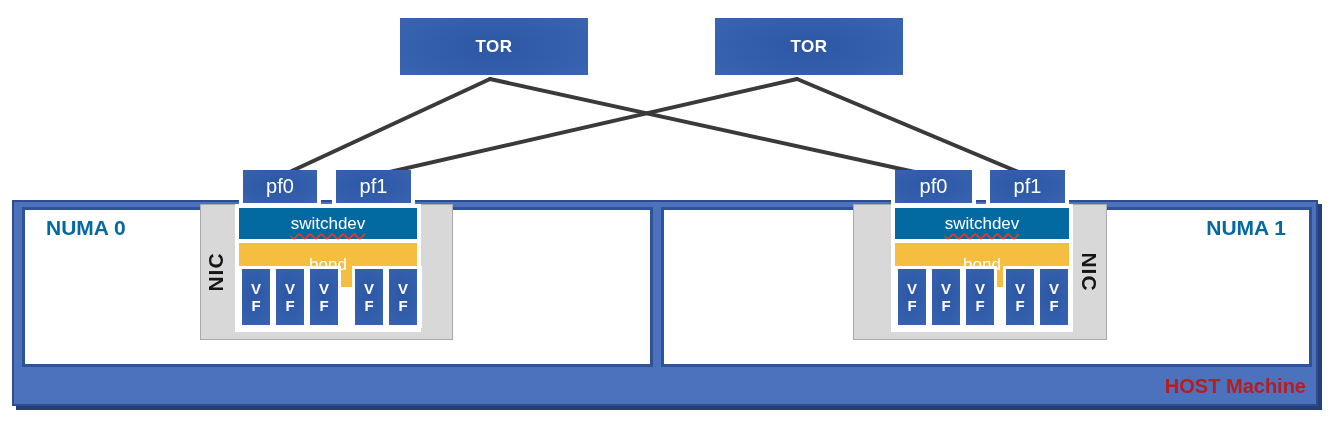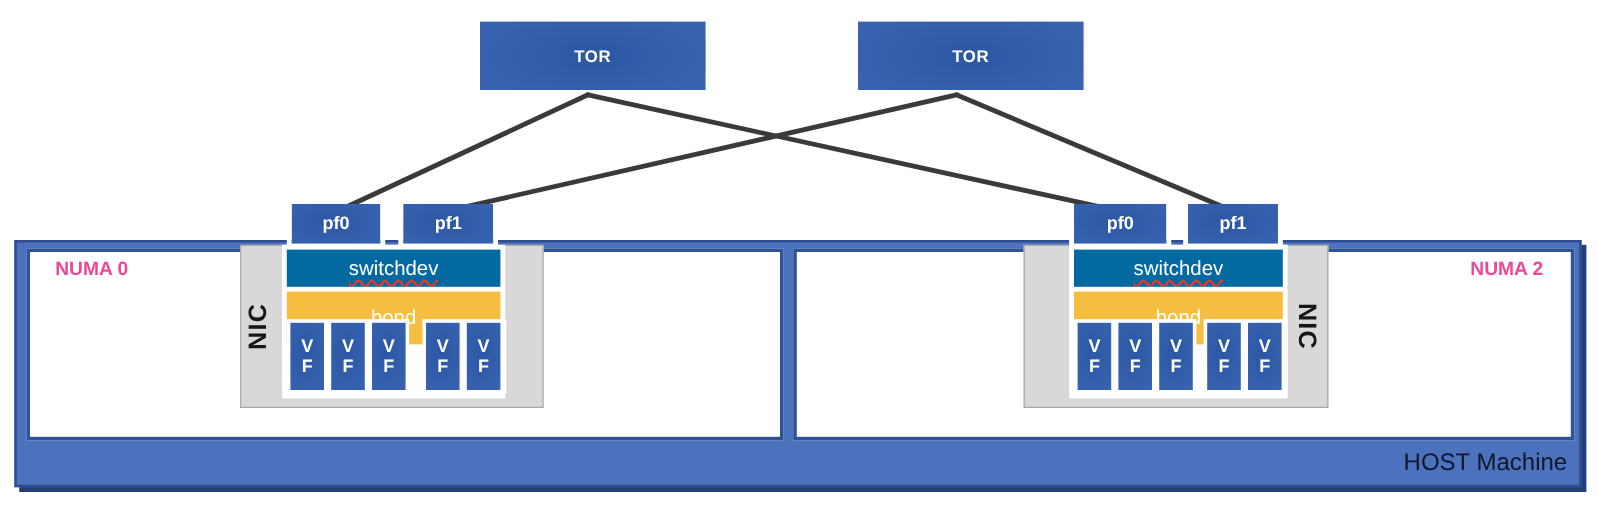--- a/index.html
+++ b/index.html
@@ -5,37 +5,37 @@
   html,body{margin:0;padding:0;background:#fff;}
   body{font-family:"Liberation Sans","DejaVu Sans",sans-serif;}
   .canvas{position:relative;width:1332px;height:428px;background:#fff;overflow:hidden;}
 
   
   .links{position:absolute;left:0;top:0;width:1332px;height:428px;z-index:3;}
 
   
   .tor{position:absolute;width:188px;height:57px;z-index:4;
        background:radial-gradient(ellipse 130% 170% at 50% 50%,#2C57A4 0%,#3A66B3 55%,#4C7ACA 100%);
-       color:#fff;font-size:14px;font-weight:bold;
+       color:#fff;font-size:17px;font-weight:bold;
        display:flex;align-items:center;justify-content:center;letter-spacing:.5px;}
   .tor0{left:400px;top:18px;}
   .tor1{left:715px;top:18px;}
 
   
   .host{position:absolute;left:12px;top:200px;width:1306px;height:206px;box-sizing:border-box;
         background:#4C72BD;border:2px solid #2E4C8E;box-shadow:4px 4px 0 #233F75;z-index:0;}
   .host-label{position:absolute;right:22px;bottom:373px0;}
-  .host-label{position:absolute;right:26px;top:375px;color:#0f172a;font-size:20px;font-weight:normal;z-index:2;margin-left:21px;}
+  .host-label{position:absolute;right:26px;top:375px;color:#b91c1c;font-size:20px;font-weight:bold;z-index:2;margin-left:21px;}
 
   
   .numa{position:absolute;top:207px;height:160px;box-sizing:border-box;background:#fff;
         border:3px solid #2E5396;z-index:1;}
   .numa0{left:22px;width:631px;}
   .numa1{left:661px;width:651px;}
-  .numa-label{position:absolute;top:216px;color:#ec4899;font-size:16px;font-weight:bold;z-index:2;}
+  .numa-label{position:absolute;top:216px;color:#0369a1;font-size:21px;font-weight:bold;z-index:2;}
   .numa0-label{left:46px;}
   .numa1-label{right:46px;text-align:right;}
 
   
   .nic{position:absolute;top:204px;height:136px;box-sizing:border-box;background:#D8D8D8;
        border:1px solid #A9A9A9;z-index:2;}
   .nic-left{left:200px;width:253px;}
   .nic-right{left:853px;width:254px;}
   .nic-label-wrap{position:absolute;top:204px;width:38px;height:136px;display:flex;
        align-items:center;justify-content:center;z-index:3;}
@@ -47,21 +47,21 @@
 
   
   .card{position:absolute;top:204px;height:128px;background:#fff;z-index:3;}
   .card-left{left:235px;width:186px;}
   .card-right{left:891px;width:182px;}
 
   
   .pf{position:absolute;top:170px;height:37px;width:82px;box-sizing:border-box;z-index:4;
       border:4px solid #fff;border-top:none;
       background:radial-gradient(ellipse 150% 160% at 45% 45%,#2C57A4 0%,#3A66B3 60%,#4C7ACA 100%);
-      color:#fff;font-size:15px;font-weight:bold;display:flex;align-items:center;justify-content:center;}
+      color:#fff;font-size:20px;font-weight:normal;display:flex;align-items:center;justify-content:center;}
   .pf-l0{left:239px;} .pf-l1{left:332px;width:83px;}
   .pf-r0{left:891px;width:85px;} .pf-r1{left:986px;width:83px;}
 
   
   .bar{position:absolute;box-sizing:border-box;z-index:4;color:#fff;font-size:17px;
        display:flex;align-items:center;justify-content:center;}
   .switchdev{top:208px;height:31px;background:#0369a1;}
   .bond{top:243px;height:44px;background:#F6BE41;}
   .bar-left{left:239px;width:178px;}
   .bar-right{left:895px;width:174px;}
@@ -81,21 +81,21 @@
 <body>
 
 <div class="canvas">
 
   <div class="host"></div>
   <div class="host-label">HOST Machine</div>
 
   <div class="numa numa0"></div>
   <div class="numa numa1"></div>
   <div class="numa-label numa0-label">NUMA 0</div>
-  <div class="numa-label numa1-label">NUMA 2</div>
+  <div class="numa-label numa1-label">NUMA 1</div>
 
   <div class="nic nic-left"></div>
   <div class="nic nic-right"></div>
   <div class="nic-label-wrap nic-label-left">
     <span>NIC</span>
   </div>
   <div class="nic-label-wrap nic-label-right">
     <span>NIC</span>
   </div>
 

